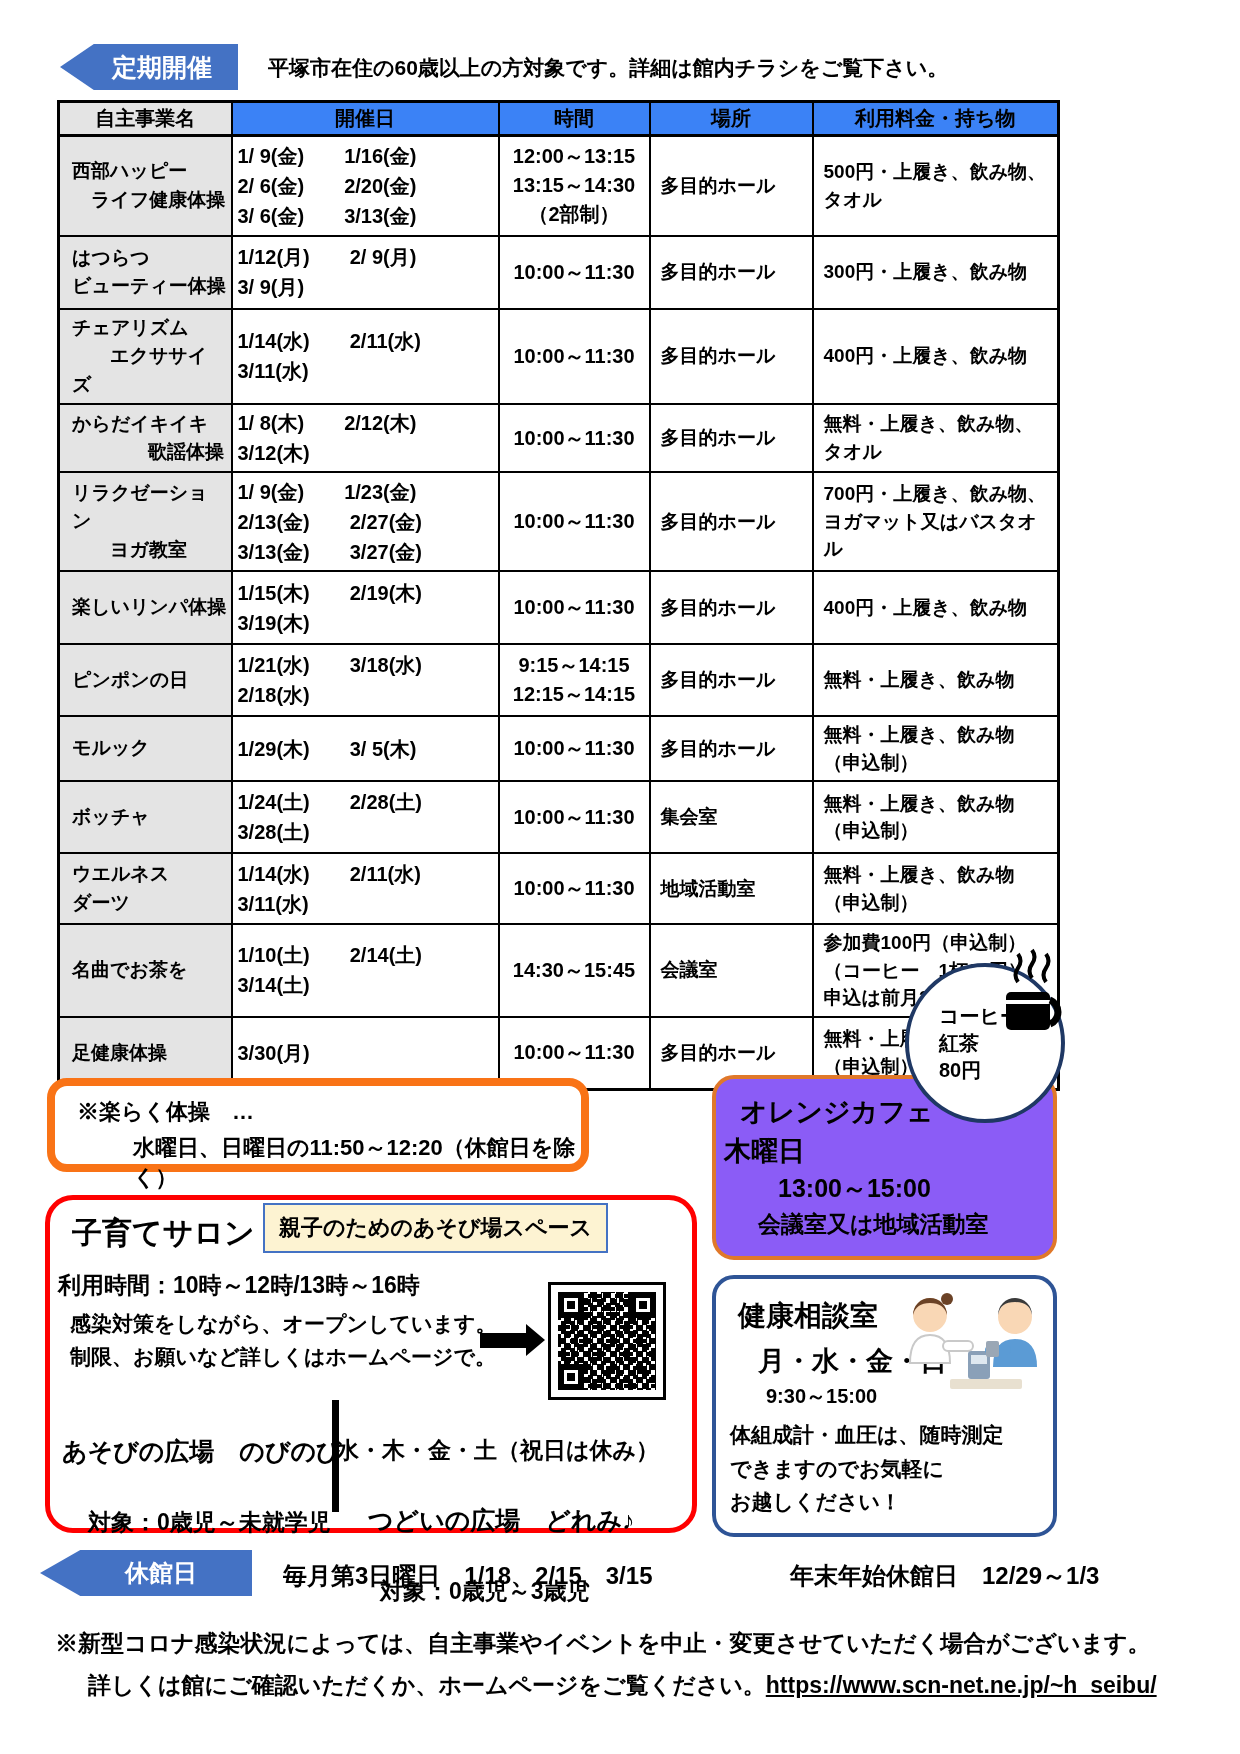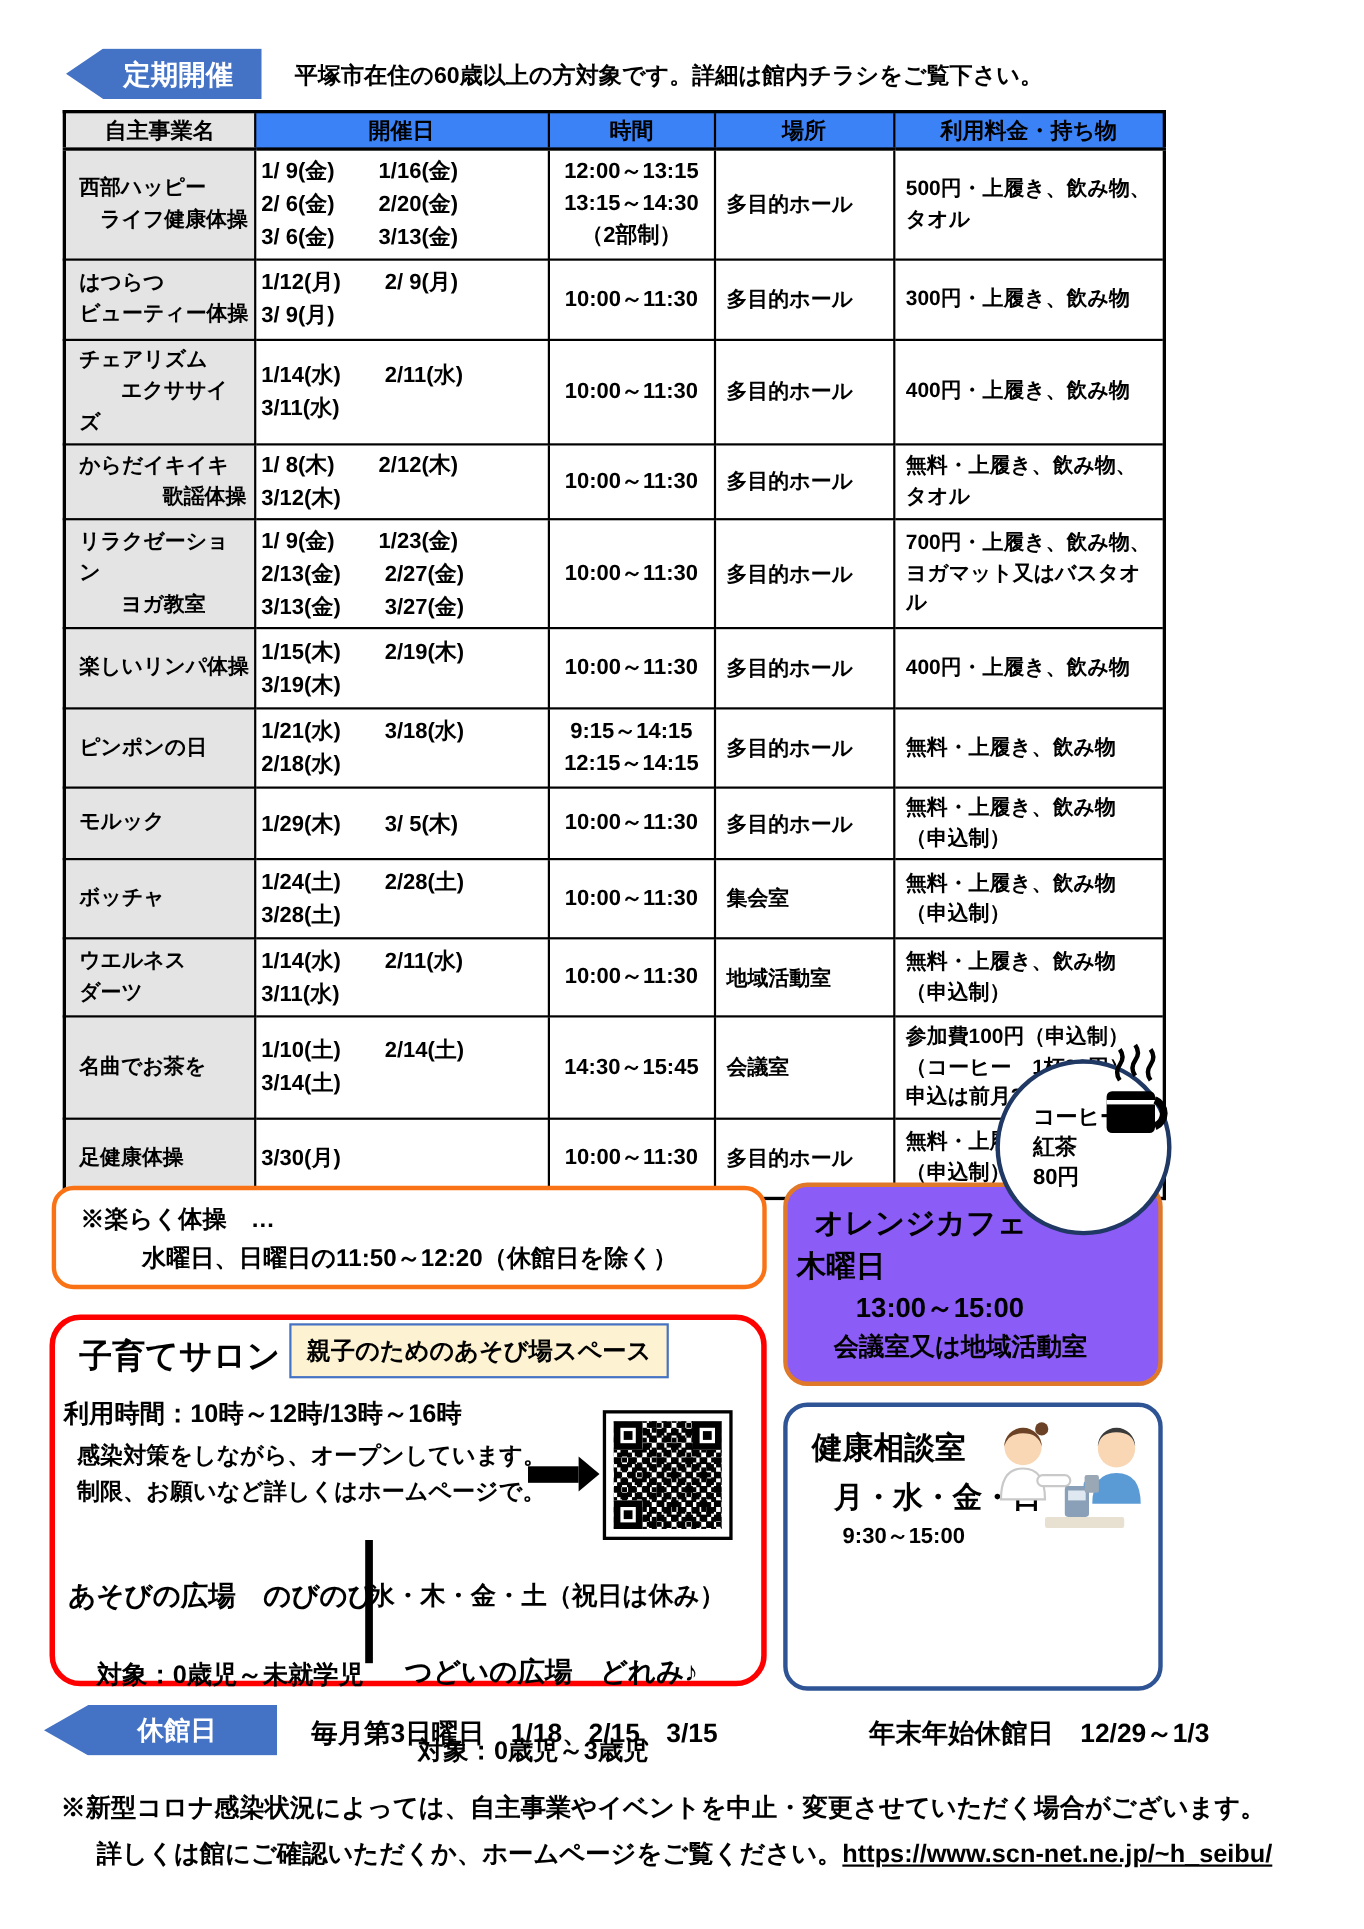--- a/index.html
+++ b/index.html
@@ -28,22 +28,22 @@
   td.col-place { padding-left:10px; font-size:19px; }
   td.col-fee { padding:4px 4px 4px 10px; font-size:19px; line-height:1.45; }
   tbody tr:nth-child(1){height:100px} tbody tr:nth-child(2){height:73px}
   tbody tr:nth-child(3){height:68px}  tbody tr:nth-child(4){height:68px}
   tbody tr:nth-child(5){height:99px}  tbody tr:nth-child(6){height:73px}
   tbody tr:nth-child(7){height:72px}  tbody tr:nth-child(8){height:58px}
   tbody tr:nth-child(9){height:72px}  tbody tr:nth-child(10){height:71px}
   tbody tr:nth-child(11){height:92px} tbody tr:nth-child(12){height:73px}
 
   
-  .box-rakuraku { position:absolute; left:47px; top:1078px; width:650px; height:94px;
-                  border:4px solid #f97316; border-radius:20px; background:#fff; }
+  .box-rakuraku { position:absolute; left:47px; top:1078px; width:542px; height:94px;
+                  border:8px solid #f97316; border-radius:20px; background:#fff; }
   .rk-title { margin:11px 0 0 22px; font-size:22px; font-weight:bold; }
   .rk-detail { margin:6px 0 0 78px; font-size:22px; font-weight:bold; }
 
   
   .box-cafe { position:absolute; left:712px; top:1075px; width:345px; height:185px;
               border:4px solid #e0782a; border-radius:22px; background:#8b5cf6; }
   .cafe-title { margin:15px 0 0 24px; font-size:27px; font-weight:bold; }
   .cafe-day   { margin:3px 0 0 8px;  font-size:27px; font-weight:bold; }
   .cafe-time  { margin:3px 0 0 62px; font-size:25px; font-weight:bold; }
   .cafe-place { margin:4px 0 0 42px; font-size:23px; font-weight:bold; }
@@ -290,20 +290,23 @@
   <div class="ks-col-right">
     <div>水・木・金・土（祝日は休み）</div>
     <div class="big" style="margin-left:32px">つどいの広場　どれみ♪</div>
     <div style="margin-left:44px">対象：0歳児～3歳児</div>
   </div>
 
   <div class="box-kenko">
     <div class="kk-title">健康相談室</div>
     <div class="kk-days">月・水・金・日</div>
     <div class="kk-time">9:30～15:00</div>
+    <div class="kk-note">体組成計・血圧は、随時測定
+できますのでお気軽に
+お越しください！</div>
   </div>
   <div class="kk-illust">
     <svg width="165" height="120" viewBox="0 0 165 120">
       <circle cx="42" cy="32" r="17" fill="#f9d7b5"></circle>
       <path d="M25 32 a17 17 0 0 1 34 0 q -3 -12 -17 -12 q -14 0 -17 12 z" fill="#6b4226"></path>
       <circle cx="59" cy="16" r="6" fill="#6b4226"></circle>
       <path d="M22 80 q0 -28 20 -28 q20 0 20 28 z" fill="#fff" stroke="#c9c9c9" stroke-width="2"></path>
       <rect x="55" y="58" width="30" height="10" rx="5" fill="#fff" stroke="#c9c9c9" stroke-width="2"></rect>
       <rect x="80" y="68" width="22" height="28" rx="3" fill="#8aa0b8"></rect>
       <rect x="83" y="72" width="16" height="9" fill="#dfe8f0"></rect>

